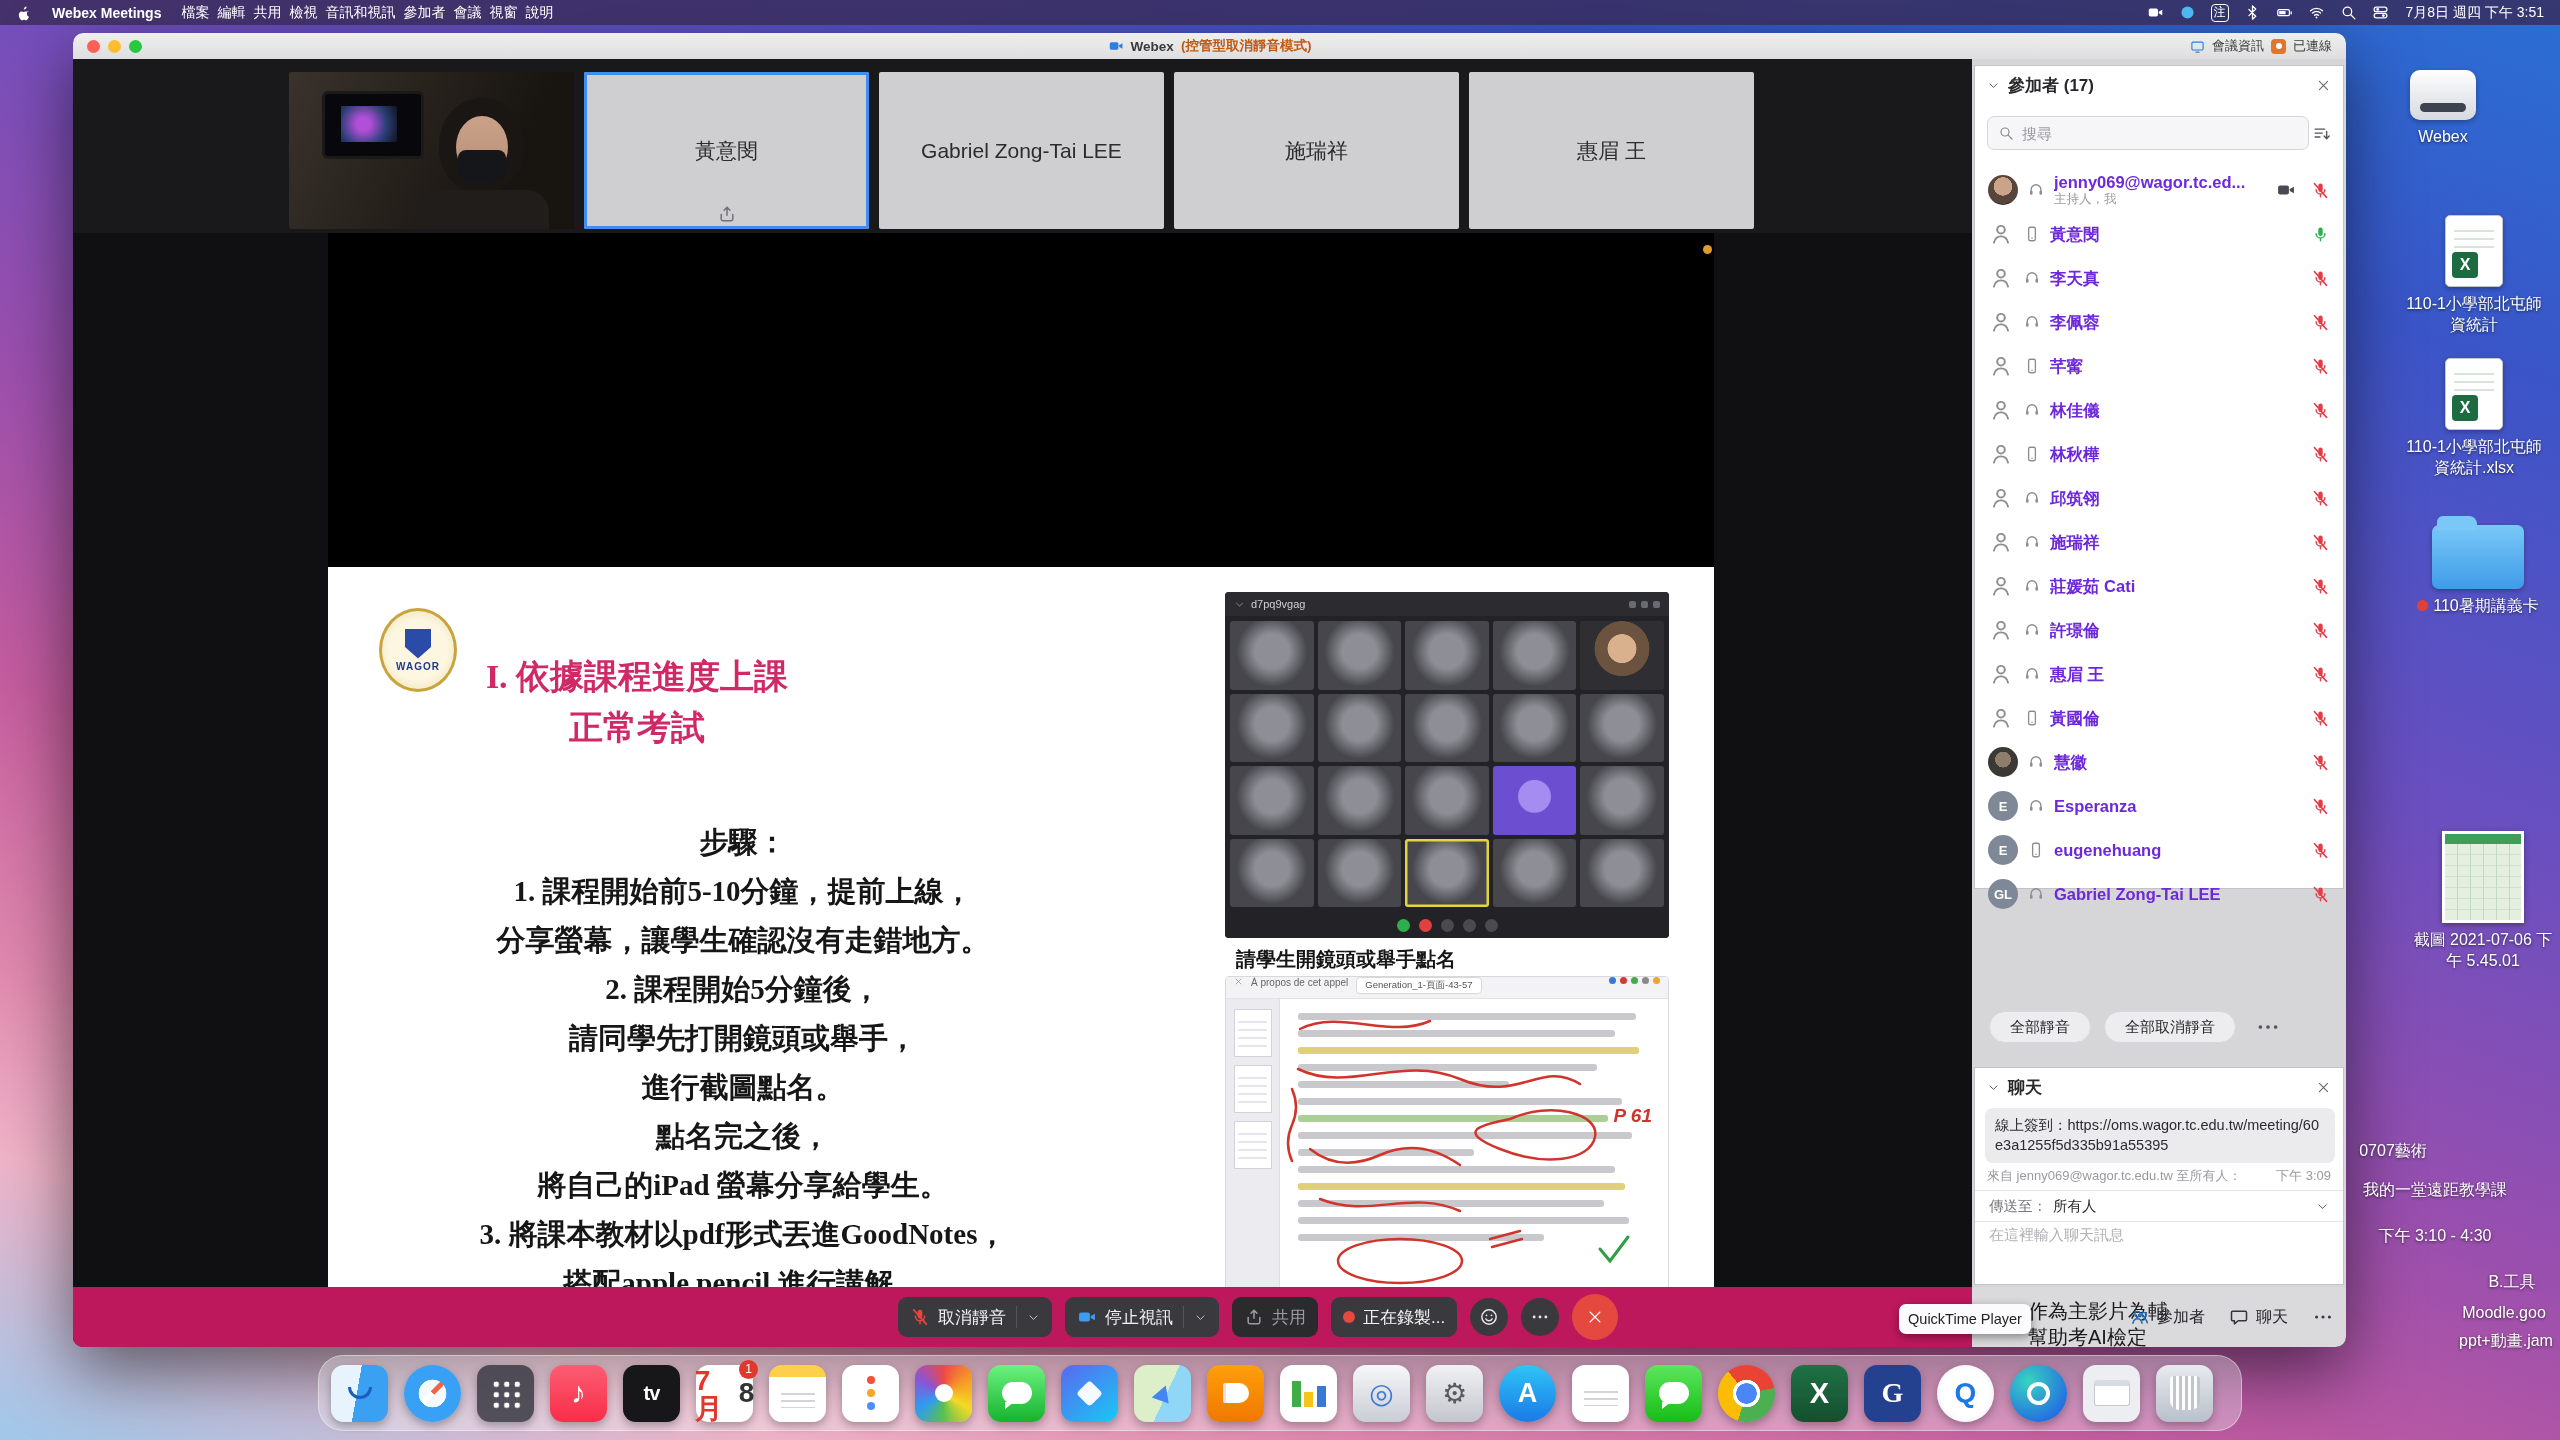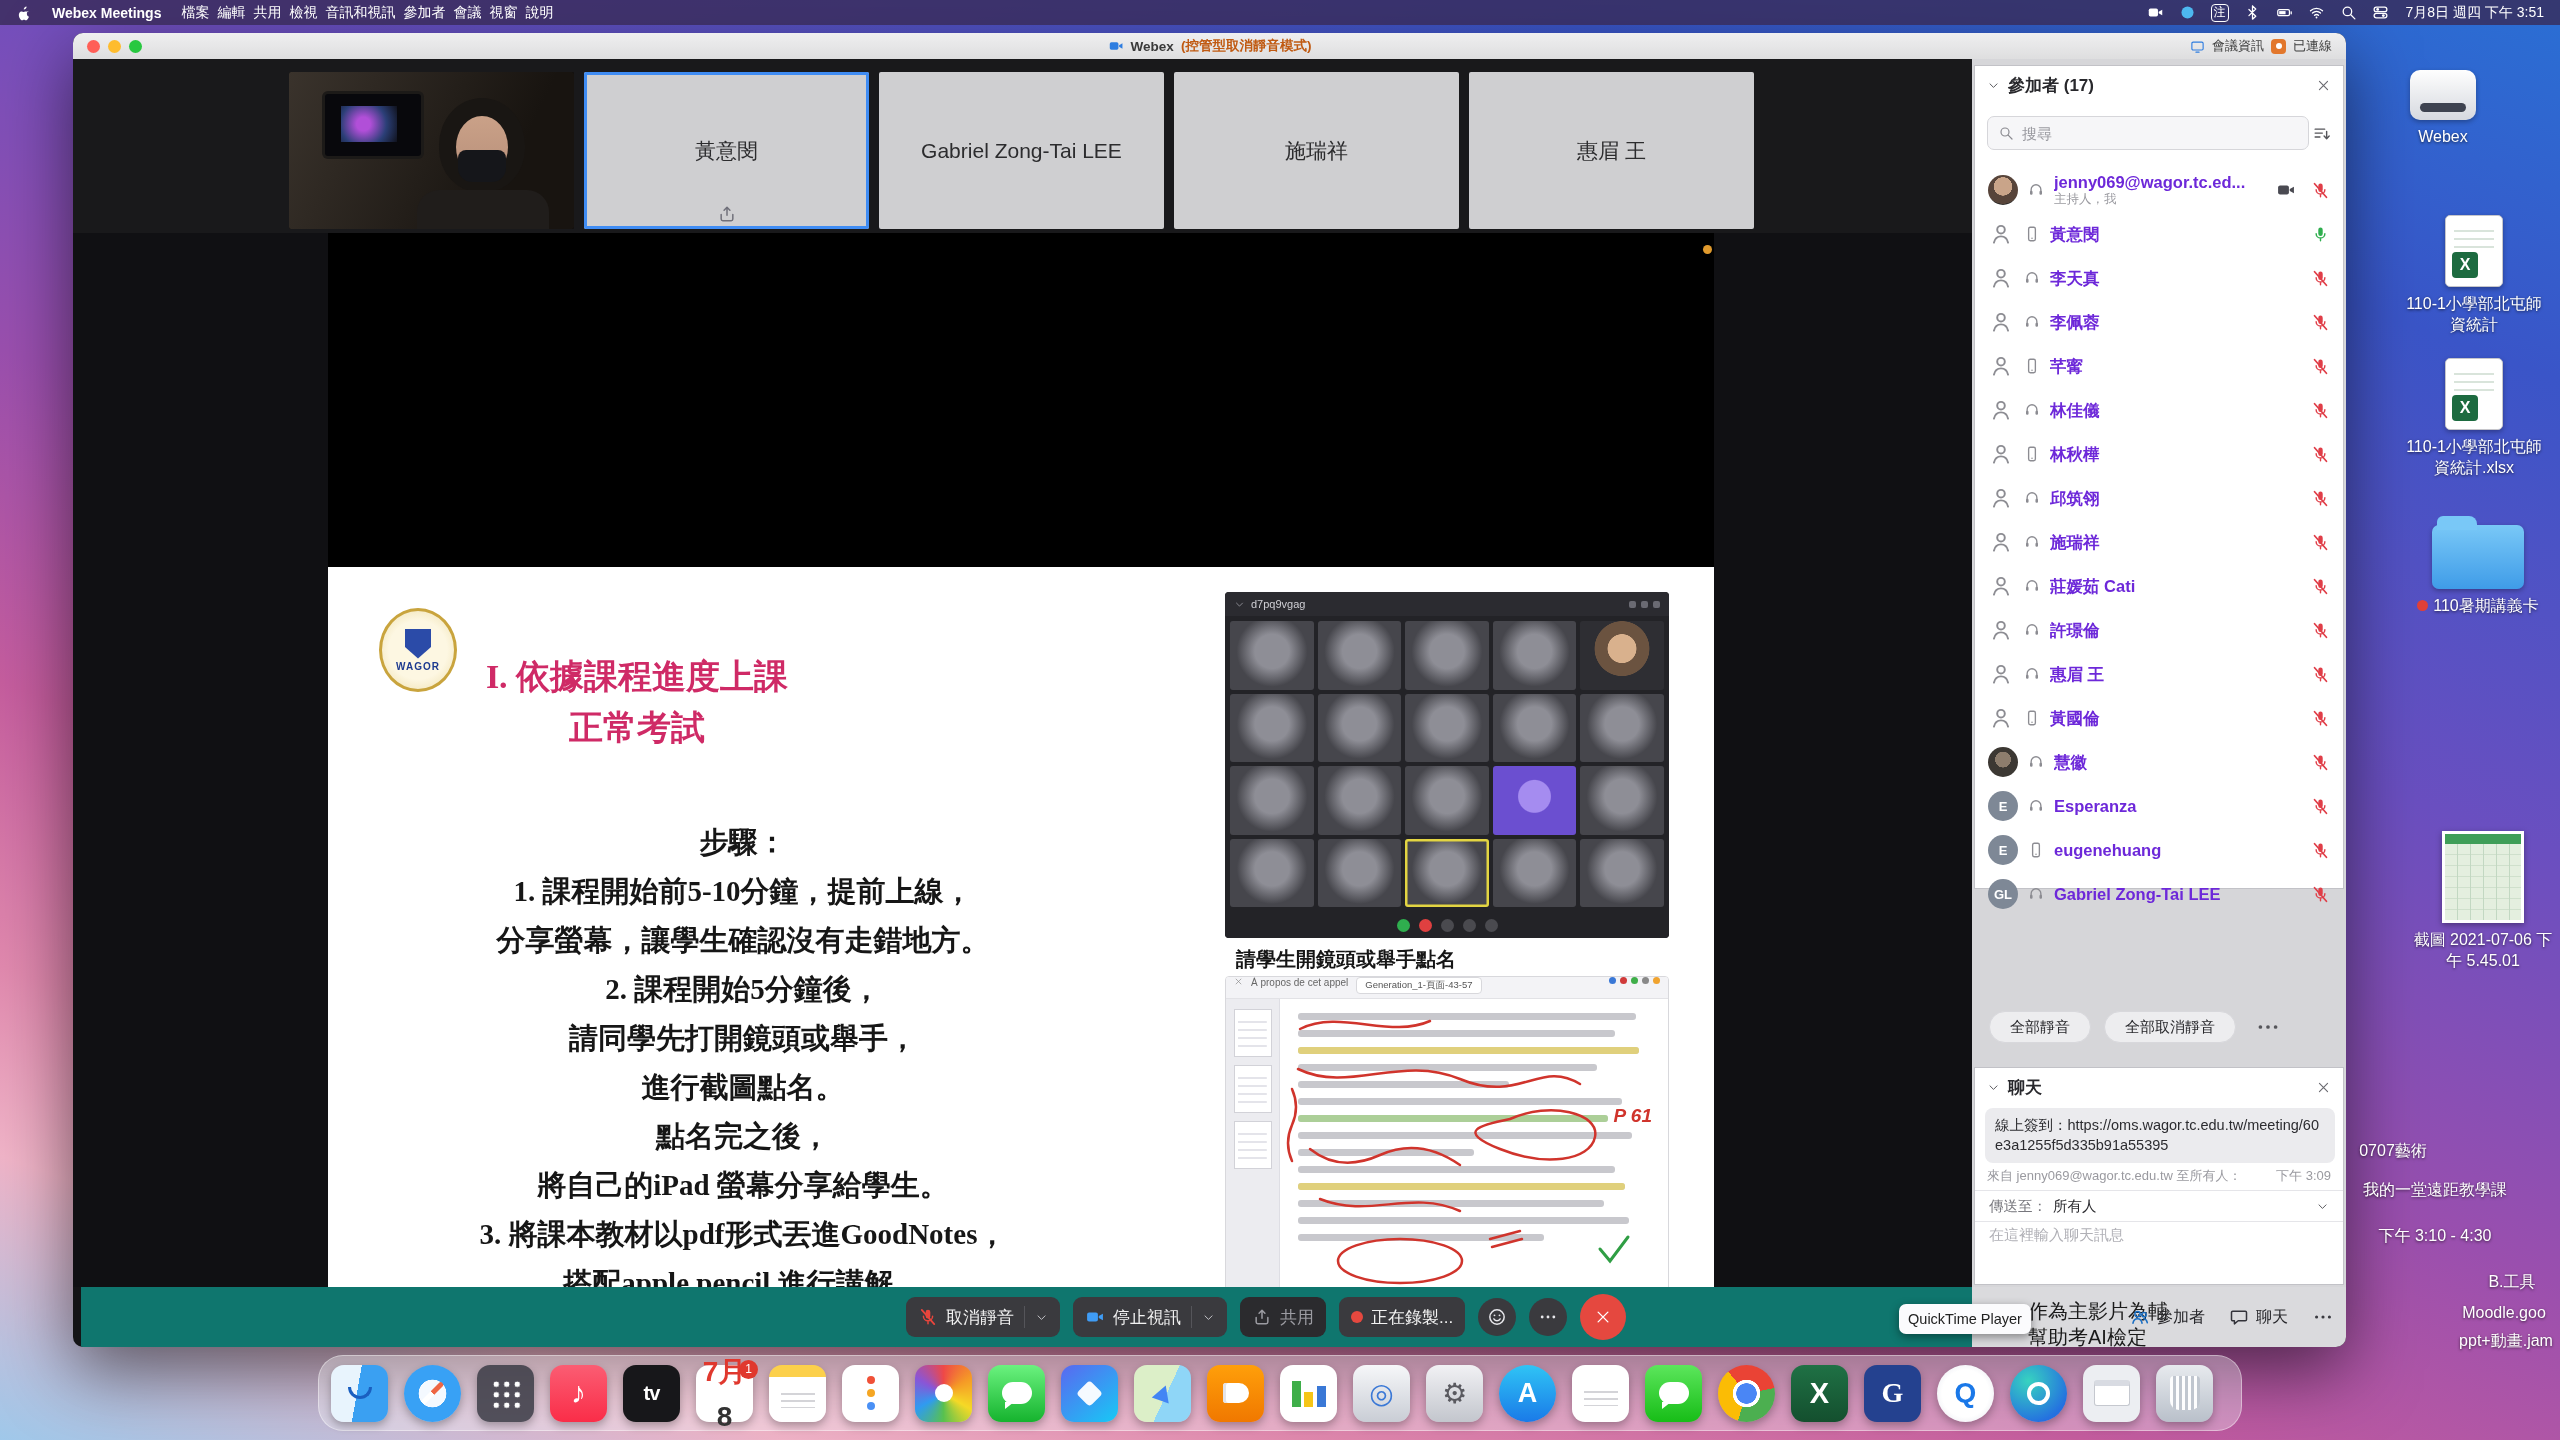--- a/index.html
+++ b/index.html
@@ -88,21 +88,21 @@
 .s2side i{width:38px;height:48px;background:#fff;border:1px solid #d2d2d8;
  background-image:repeating-linear-gradient(rgba(0,0,0,0) 0 6px,#e4e4ea 6px 8px);background-size:80% 80%;background-position:center;background-repeat:no-repeat}
 .s2main{position:absolute;left:54px;top:22px;right:0;bottom:0;padding:14px 18px 10px}
 .s2line{height:7px;border-radius:3px;background:#c8c8cd;margin-bottom:10px}
 .hl-y{box-shadow:inset 0 0 0 99px rgba(240,214,70,.6)}
 .hl-g{box-shadow:inset 0 0 0 99px rgba(150,214,110,.55)}
 .s2svg{position:absolute;left:54px;top:22px;width:390px;height:312px}
 .s2p{position:absolute;right:16px;top:128px;color:#d0342c;font-size:19px;font-style:italic;font-weight:700}
 
 
-.controlbar{position:absolute;left:8px;top:1254px;width:1899px;height:76px;background:#0f766e}
+.controlbar{position:absolute;left:0;top:1254px;width:1899px;height:76px;background:#be185d}
 .controls{position:absolute;left:825px;top:0;height:60px;display:flex;align-items:center;gap:13px}
 .cpill{height:40px;border-radius:9px;background:#3a3a3e;display:flex;align-items:center;gap:8px;padding:0 12px;
  font-size:17px;color:#f2f2f2;white-space:nowrap}
 .cpill.dim{background:#2b2b2e;color:#9c9ca2}
 .ci{width:20px;height:20px}
 .cdiv{width:1px;height:22px;background:#55555a;margin:0 2px}
 .cchv{width:13px;height:13px;color:#c5c5ca}
 .ccirc{width:38px;height:38px;border-radius:50%;background:#3a3a3e;display:flex;align-items:center;justify-content:center;color:#e8e8ec}
 .ccirc .ic{width:20px;height:20px}
 .cend{width:46px;height:46px;border-radius:50%;background:#e5483f;display:flex;align-items:center;justify-content:center;color:#fff}
@@ -193,21 +193,21 @@
 .dk.round{border-radius:50%}
 .dk-finder{background:linear-gradient(100deg,#e8f4fd 0 46%,#3aa0f2 46%)}
 .fsmile{width:24px;height:12px;border:3px solid #1a5fc0;border-top:0;border-radius:0 0 14px 14px}
 .dk-safari{background:radial-gradient(circle at 50% 50%,#f4f9ff 0 34%,#38a1f5 35%)}
 .needle{width:5px;height:28px;background:linear-gradient(#e64 50%,#fff 50%);transform:rotate(45deg);border-radius:2px}
 .dk-lp{background:rgba(62,62,72,.88)}
 .lpgrid{width:31px;height:31px;background-image:radial-gradient(circle,#fff 2.6px,rgba(0,0,0,0) 3px);background-size:10.5px 10.5px;background-position:1px 1px}
 .dk-music{background:linear-gradient(#fb5d73,#fa2d48)}
 .dk-music b{font-size:30px}
 .dk-tv{background:#17171a}
-.dk-cal{background:#fff;flex-direction:column;gap:16px}
+.dk-cal{background:#fff;flex-direction:row;gap:16px}
 .calm{font-size:11px;color:#e0382e;margin-top:4px;line-height:1;font-weight:700}
 .cald{font-size:27px;color:#333;line-height:1.05;font-weight:700}
 .calb{position:absolute;right:-5px;top:-5px;width:19px;height:19px;border-radius:50%;background:#e0382e;color:#fff;font-size:12px;
  display:flex;align-items:center;justify-content:center}
 .dk-notes{background:linear-gradient(#fcd04b 0 21%,#fff 21%)}
 .nlines{width:34px;height:20px;margin-top:10px;background:repeating-linear-gradient(rgba(0,0,0,0) 0 5px,#d4d4d8 5px 7px)}
 .dk-rem{background:#fff}
 .rdots{width:8px;height:8px;border-radius:50%;background:#f05138;box-shadow:0 13px 0 #f5a623,0 26px 0 #4a90f5;margin-top:-26px}
 .dk-photos{background:conic-gradient(#ee4848,#f59a26,#f5d926,#58c14f,#2f9bf0,#8a55d6,#ee4848)}
 .pcore{width:18px;height:18px;border-radius:50%;background:#fff}

